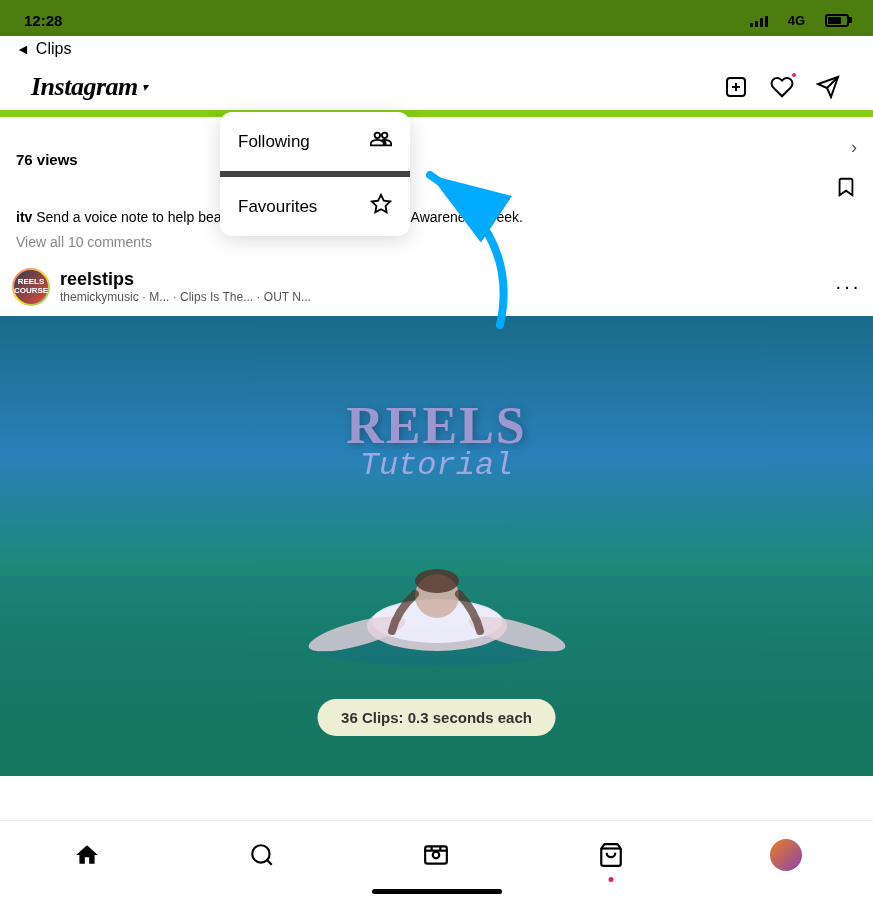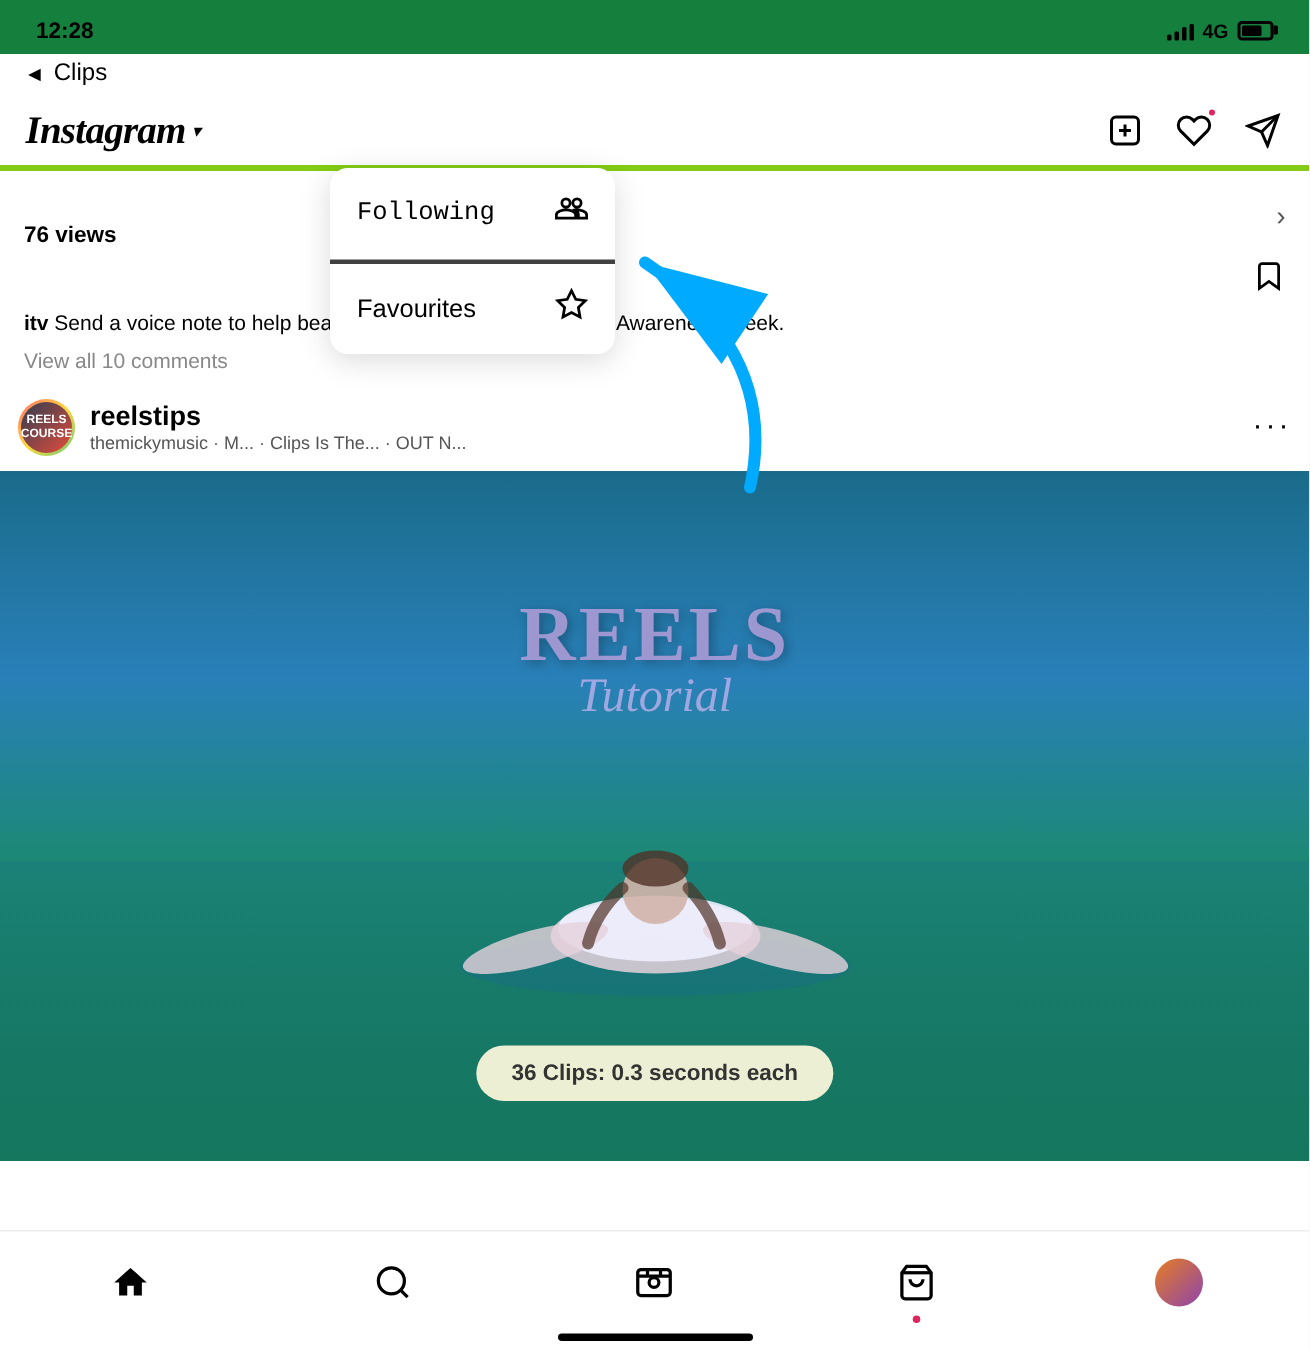--- a/index.html
+++ b/index.html
@@ -18,32 +18,32 @@
       position: relative;
       overflow: hidden;
     }
 
     
     .status-bar {
       display: flex;
       justify-content: space-between;
       align-items: center;
       padding: 8px 24px 4px;
-      background: #15803d;
+      background: #4d7c0f;
       height: 36px;
     }
     .status-time {
       font-size: 15px;
       font-weight: 600;
       color: #000;
     }
     .status-icons {
       display: flex;
       align-items: center;
-      gap: 6px;
+      gap: 20px;
     }
     .signal-bars {
       display: flex;
       align-items: flex-end;
       gap: 2px;
       height: 14px;
     }
     .signal-bar {
       width: 3px;
       background: #000;
@@ -97,23 +97,23 @@
     .search-text {
       font-size: 16px;
       color: #000;
     }
 
     
     .header {
       display: flex;
       justify-content: space-between;
       align-items: center;
-      padding: 6px 17px 8px;
+      padding: 6px 31px 8px;
       background: #fff;
-      border-bottom: 4px solid #84cc16;
+      border-bottom: 7px solid #84cc16;
     }
     .instagram-logo {
       font-family: 'Billabong', cursive;
       font-size: 30px;
       font-weight: 400;
       color: #000;
       font-style: italic;
       letter-spacing: -0.5px;
       display: flex;
       align-items: center;
@@ -167,22 +167,21 @@
       overflow: hidden;
     }
     .dropdown-item {
       display: flex;
       align-items: center;
       justify-content: space-between;
       padding: 16px 18px;
       cursor: pointer;
     }
     .dropdown-item:first-child {
-      border-bottom: 3px solid #404040;
-      font-family: Liberation Mono, monospace;
+      border-bottom: 6px solid #404040;
     }
     .dropdown-item-label {
       font-size: 17px;
       color: #000;
       font-weight: 400;
     }
     .dropdown-item-icon {
       font-size: 20px;
       color: #000;
     }
@@ -320,21 +319,21 @@
       font-weight: 900;
       color: rgba(180, 160, 220, 0.85);
       letter-spacing: 2px;
       text-shadow: 2px 2px 8px rgba(0,0,0,0.3);
       font-family: Georgia, serif;
     }
     .reels-tutorial-text {
       font-size: 32px;
       color: rgba(200, 180, 240, 0.75);
       font-style: italic;
-      font-family: Liberation Serif, serif;
+      font-family: Liberation Mono, monospace;
       margin-top: -8px;
     }
     .clips-badge {
       position: absolute;
       bottom: 40px;
       left: 50%;
       transform: translateX(-50%);
       background: rgba(255, 250, 220, 0.92);
       border-radius: 24px;
       padding: 10px 24px;

